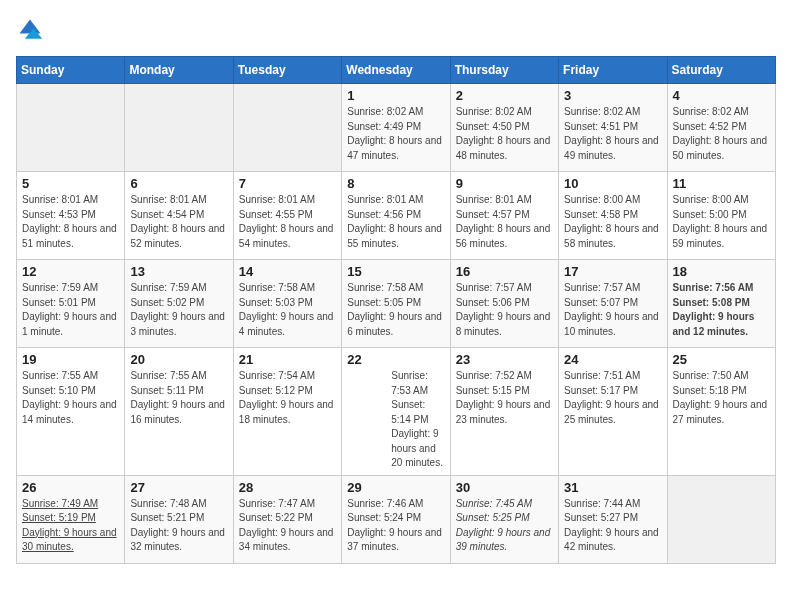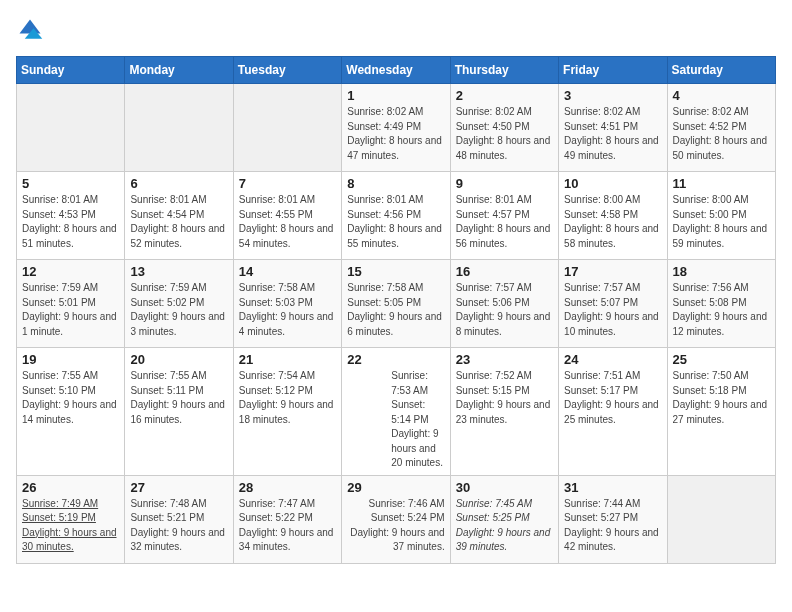--- a/index.html
+++ b/index.html
@@ -224,21 +224,21 @@
 Daylight: 9 hours and 8 minutes.</div>
         </td>
         <td>
           <div class="day-number">17</div>
           <div class="day-info" style="white-space: pre-line;">Sunrise: 7:57 AM
 Sunset: 5:07 PM
 Daylight: 9 hours and 10 minutes.</div>
         </td>
         <td>
           <div class="day-number">18</div>
-          <div class="day-info" style="white-space: pre-line;">Sunrise: 7:56 AM
+          <div class="day-info" style="white-space: pre-line; font-weight: bold;">Sunrise: 7:56 AM
 Sunset: 5:08 PM
 Daylight: 9 hours and 12 minutes.</div>
         </td>
       </tr>
       <tr>
         <td>
           <div class="day-number">19</div>
           <div class="day-info" style="white-space: pre-line;">Sunrise: 7:55 AM
 Sunset: 5:10 PM
 Daylight: 9 hours and 14 minutes.</div>
@@ -294,21 +294,21 @@
 Daylight: 9 hours and 32 minutes.</div>
         </td>
         <td>
           <div class="day-number">28</div>
           <div class="day-info" style="white-space: pre-line;">Sunrise: 7:47 AM
 Sunset: 5:22 PM
 Daylight: 9 hours and 34 minutes.</div>
         </td>
         <td>
           <div class="day-number">29</div>
-          <div class="day-info" style="white-space: pre-line; text-align: right;">Sunrise: 7:46 AM
+          <div class="day-info" style="white-space: pre-line;">Sunrise: 7:46 AM
 Sunset: 5:24 PM
 Daylight: 9 hours and 37 minutes.</div>
         </td>
         <td>
           <div class="day-number">30</div>
           <div class="day-info" style="white-space: pre-line; font-style: italic;">Sunrise: 7:45 AM
 Sunset: 5:25 PM
 Daylight: 9 hours and 39 minutes.</div>
         </td>
         <td>

